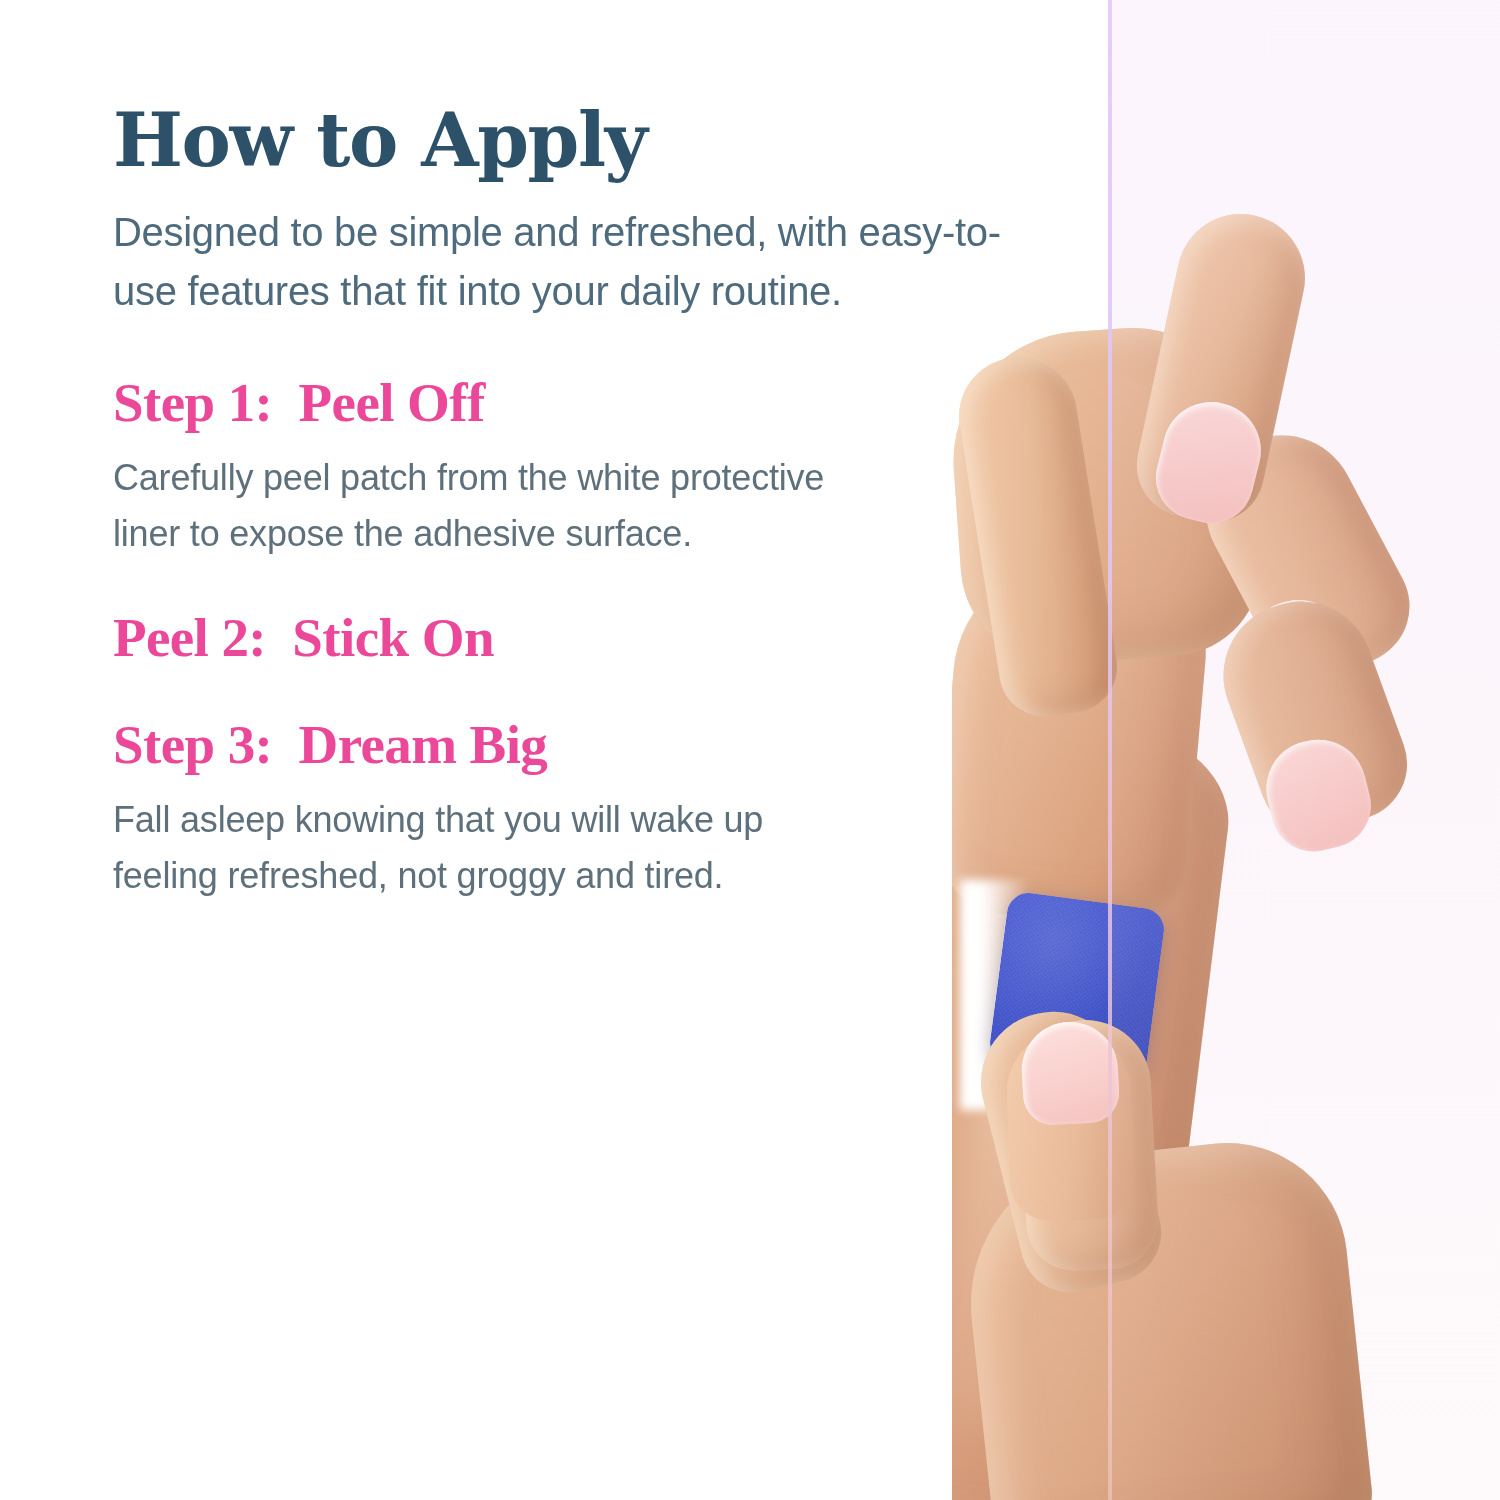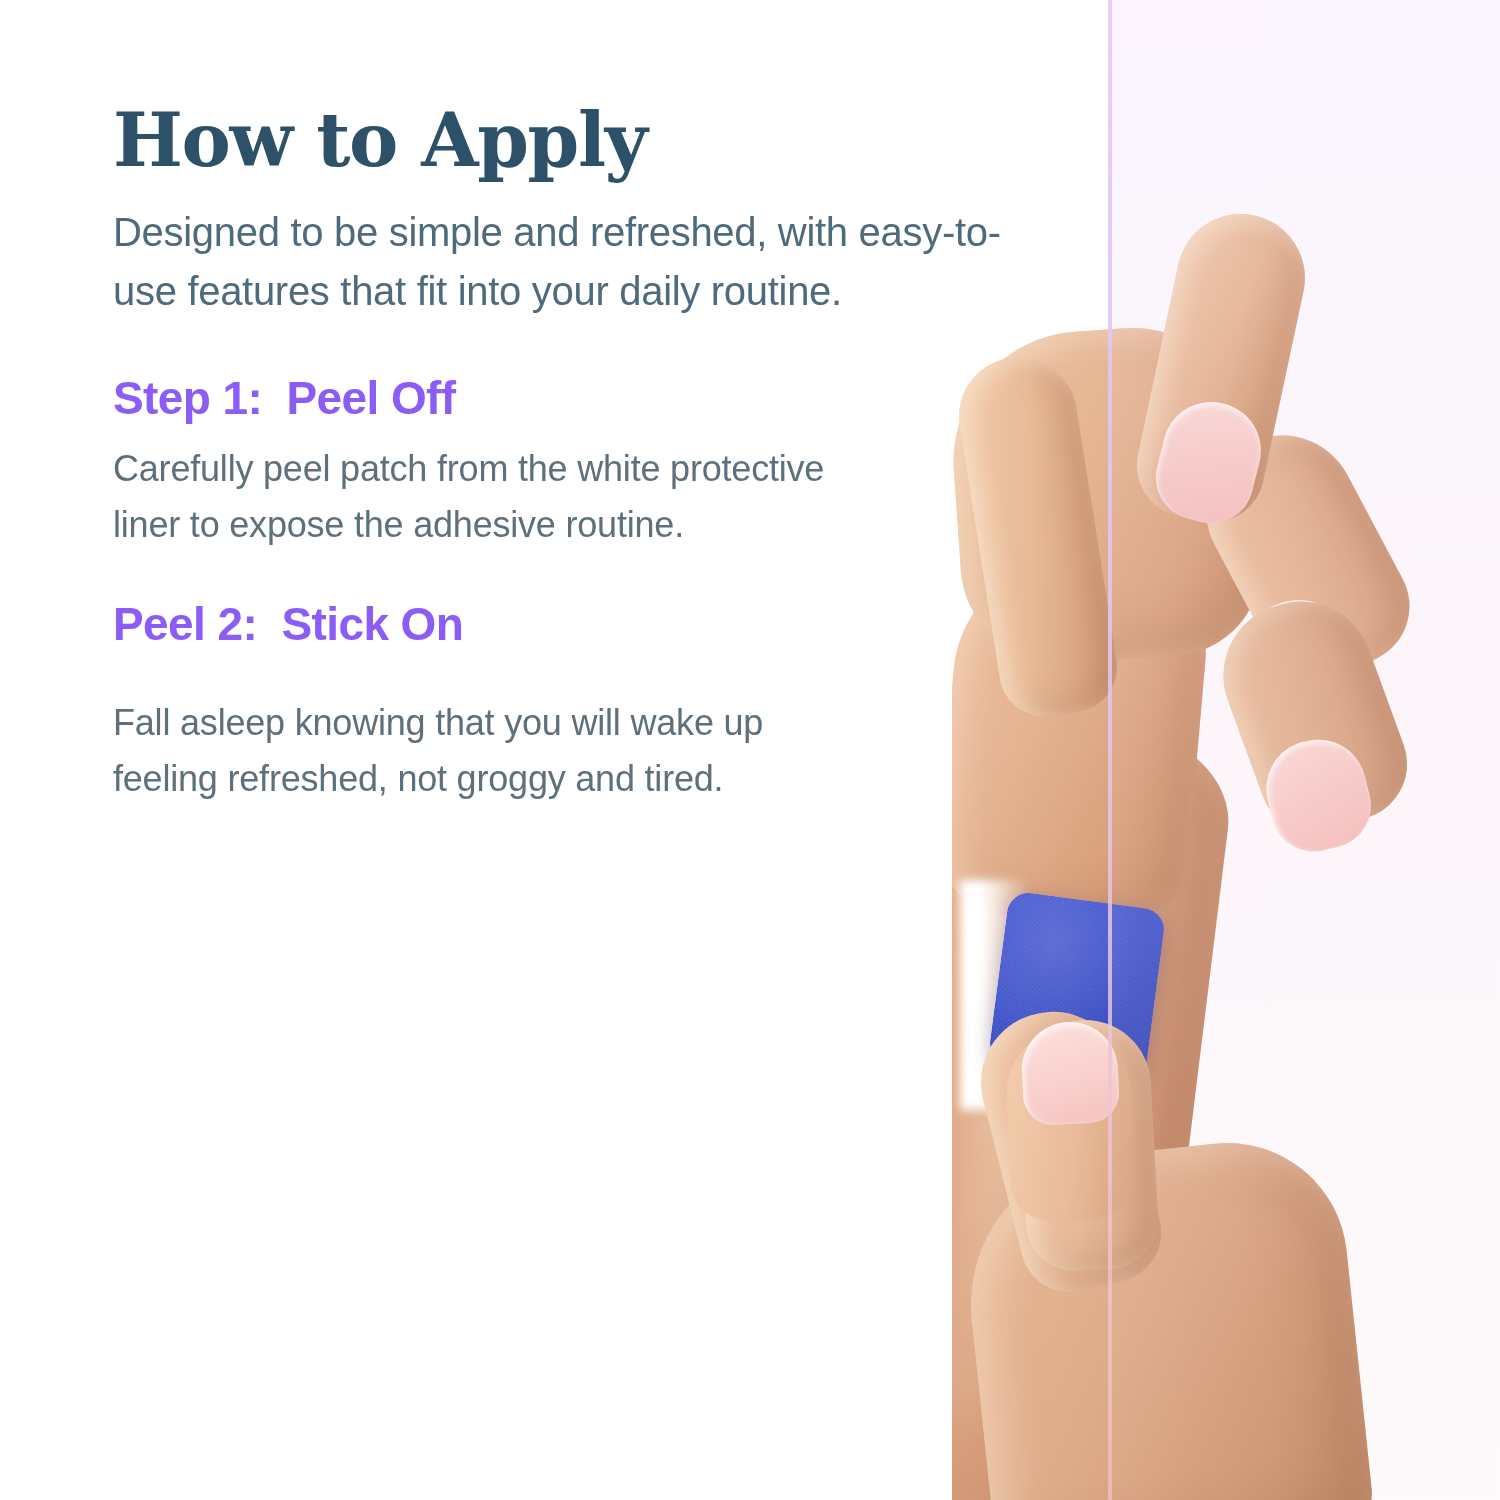--- a/index.html
+++ b/index.html
@@ -55,25 +55,25 @@
     font-size:40px;
     line-height:1.48;
     color:#4e6b7d;
     font-weight:400;
     letter-spacing:-0.3px;
     max-width:925px;
     margin-bottom:50px;
   }
   .step { margin-bottom:44px; }
   .step-title {
-    font-family:Liberation Sans, sans-serif;
+    font-family:Liberation Serif, serif;
     font-weight:700;
-    font-size:46px;
+    font-size:55px;
     letter-spacing:-0.6px;
-    color:#8b5cf6;
+    color:#ec4899;
     margin-bottom:16px;
     white-space:pre;
   }
   .step-body {
     font-size:36px;
     line-height:1.56;
     color:#5d707b;
     letter-spacing:-0.2px;
     max-width:760px;
   }
@@ -314,26 +314,27 @@
   <div class="divider"></div>
 
   <div class="text-col">
 
     <h1 class="headline">How to Apply</h1>
 
     <p class="intro">Designed to be simple and refreshed, with easy-to-use features that fit into your daily routine.</p>
 
     <div class="step">
       <div class="step-title">Step 1:  Peel Off</div>
-      <div class="step-body">Carefully peel patch from the white protective liner to expose the adhesive routine.</div>
+      <div class="step-body">Carefully peel patch from the white protective liner to expose the adhesive surface.</div>
     </div>
 
     <div class="step">
       <div class="step-title">Peel 2:  Stick On</div>
     </div>
 
     <div class="step">
+      <div class="step-title">Step 3:  Dream Big</div>
       <div class="step-body">Fall asleep knowing that you will wake up feeling refreshed, not groggy and tired.</div>
     </div>
 
   </div>
 
 </div>
 
 </body></html>

